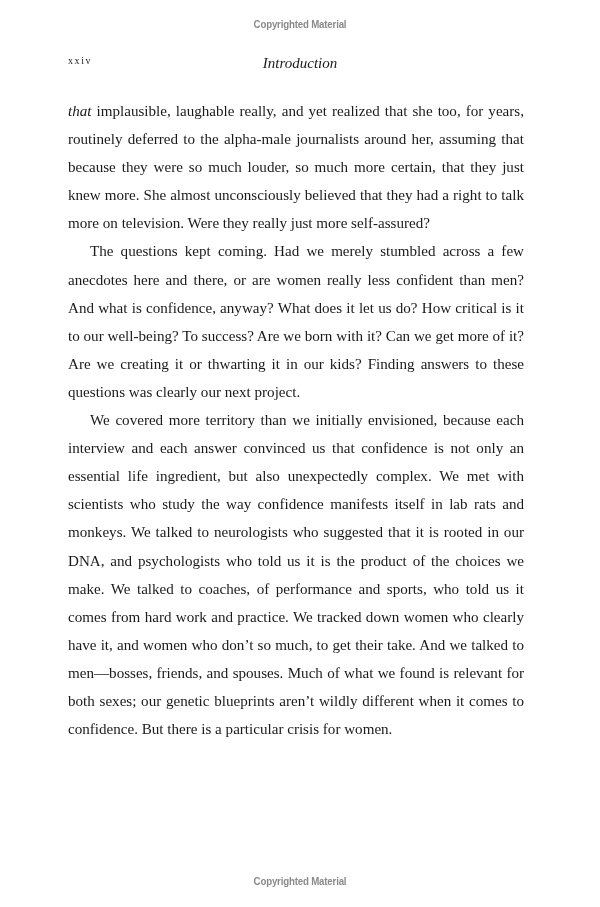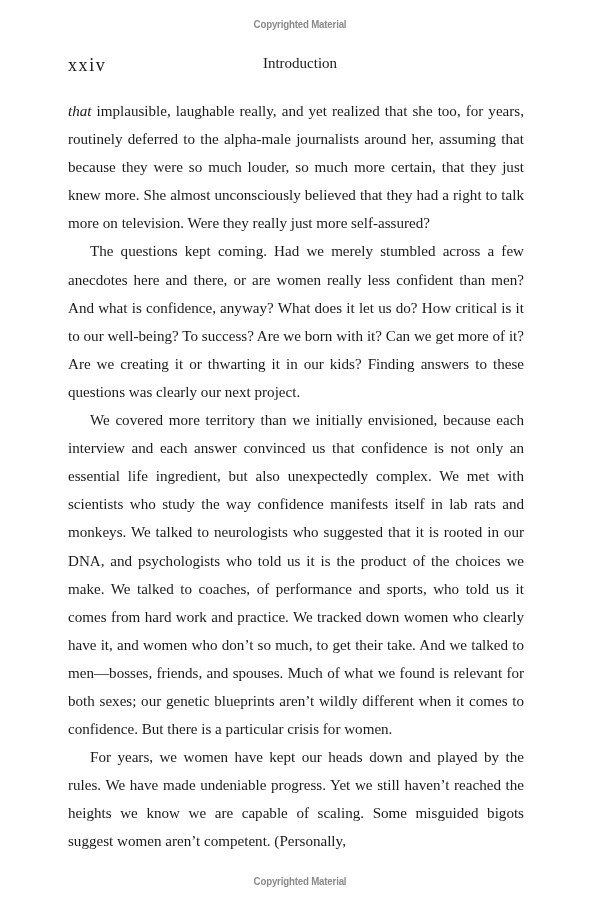--- a/index.html
+++ b/index.html
@@ -41,31 +41,32 @@
     position: absolute;
     top: 55px;
     left: 68px;
     width: 456px;
     height: 20px;
   }
   .folio {
     position: absolute;
     left: 0;
     top: 0;
-    font-size: 18px;
+    font-size: 10px;
     letter-spacing: 1.6px;
     color: #1a1a1a;
     font-variant: normal;
   }
   .head-title {
     position: absolute;
     left: 0;
     top: 0;
     width: 456px;
     text-align: center;
+    font-style: italic;
     font-size: 15px;
     color: #1a1a1a;
     padding-left: 8px;
     box-sizing: border-box;
   }
 
   
   .textblock {
     position: absolute;
     top: 97px;
@@ -105,18 +106,17 @@
     <span class="folio">xxiv</span>
     <span class="head-title">Introduction</span>
   </div>
 
   <div class="textblock">
     <p>
       <em>that</em><span> implausible, laughable really, and yet realized that she too, for years, routinely deferred to the alpha-male journalists around her, assuming that because they were so much louder, so much more certain, that they just knew more. She almost unconsciously believed that they had a right to talk more on television. Were they really just more self-assured?</span>
     </p>
     <p class="indent">The questions kept coming. Had we merely stumbled across a few anecdotes here and there, or are women really less confident than men? And what is confidence, anyway? What does it let us do? How critical is it to our well-being? To success? Are we born with it? Can we get more of it? Are we creating it or thwarting it in our kids? Finding answers to these questions was clearly our next project.</p>
     <p class="indent">We covered more territory than we initially envisioned, because each interview and each answer convinced us that confidence is not only an essential life ingredient, but also unexpectedly complex. We met with scientists who study the way confidence manifests itself in lab rats and monkeys. We talked to neurologists who suggested that it is rooted in our DNA, and psychologists who told us it is the product of the choices we make. We talked to coaches, of performance and sports, who told us it comes from hard work and practice. We tracked down women who clearly have it, and women who don’t so much, to get their take. And we talked to men—bosses, friends, and spouses. Much of what we found is relevant for both sexes; our genetic blueprints aren’t wildly different when it comes to confidence. But there is a particular crisis for women.</p>
-    <p class="indent">For years, we women have kept our heads down and played by the rules. We have made undeniable progress. Yet we still haven’t reached the heights we know we are capable of scaling. Some misguided bigots suggest women aren’t competent. (Personally,</p>
   </div>
 
   <div class="watermark watermark-bottom">Copyrighted Material</div>
 
 </div>
 
 </body></html>

